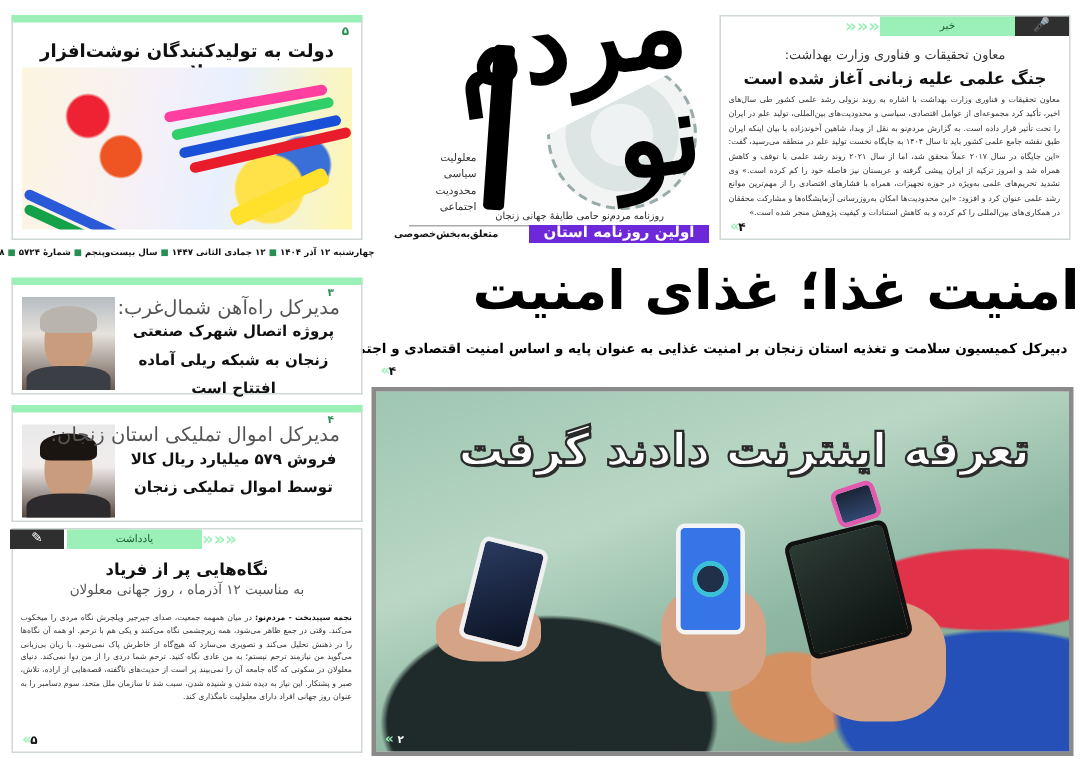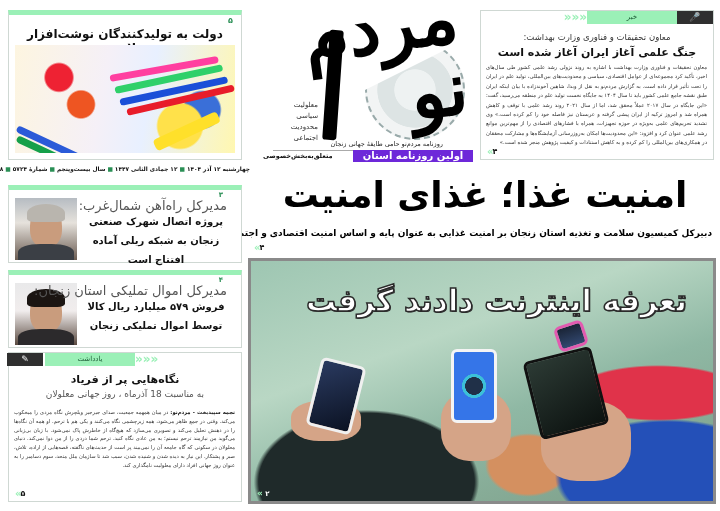--- a/index.html
+++ b/index.html
@@ -44,21 +44,21 @@
   .news-body { position: absolute; left: 5px; right: 6px; top: 52px; font-size: 5.3px; line-height: 9.4px; color: #333; text-align: justify; }
   .pg-badge { position: absolute; font-size: 8px; font-weight: bold; color: #111; display: flex; gap: 1px; align-items: center; direction: ltr; }
   .pg-badge .chev { color: #9bf0b7; font-size: 10px; letter-spacing: -2px; }
 
   
   .dateline { right: 470px; top: 166px; font-size: 5.8px; font-weight: bold; color: #111; white-space: nowrap; }
   .dateline .dot { color: #2a8f55; margin: 0 2px; }
 
   
   .headline-area { left: 250px; top: 168px; width: 470px; height: 90px; }
-  .main-headline { position: absolute; left: 0; right: 0; top: 6px; text-align: center; font-size: 36px; font-weight: 900; font-family: "DejaVu Sans", sans-serif; color: #000; letter-spacing: -1px; }
+  .main-headline { position: absolute; left: 0; right: 0; top: 6px; text-align: right; font-size: 36px; font-weight: 900; font-family: "DejaVu Sans", sans-serif; color: #000; letter-spacing: -1px; }
   .main-sub { position: absolute; right: 8px; left: 0; top: 60px; text-align: right; font-size: 9px; font-weight: bold; color: #000; white-space: nowrap; }
 
   
   .box-person { left: 8px; width: 234px; height: 78px; border: 1px solid #cfd8d3; border-top: 5px solid #9bf0b7; background: #fff; }
   .box-person .pgno { position: absolute; right: 18px; top: 1px; font-size: 7px; font-weight: bold; color: #2a8f55; }
   .box-person .photo { position: absolute; left: 6px; top: 8px; width: 62px; height: 62px; background: linear-gradient(180deg, #b6bcc2 0%, #e6e2dc 40%, #6b5c52 100%); overflow: hidden; }
   .face { position: absolute; left: 15px; top: 10px; width: 32px; height: 40px; border-radius: 45%; background: #c99c7d; }
   .hair { position: absolute; left: 12px; top: 6px; width: 38px; height: 18px; border-radius: 50% 50% 20% 20%; }
   .suit { position: absolute; left: 3px; top: 46px; width: 56px; height: 20px; background: #3b3f45; border-radius: 40% 40% 0 0; }
   .box-person .kicker { position: absolute; right: 14px; top: 8px; font-size: 13px; color: #555; white-space: nowrap; }
@@ -128,21 +128,21 @@
   <div class="mast-owner">متعلق‌به‌بخش‌خصوصی</div>
 </div>
 
 <div class="abs box-news">
   <div class="news-tabbar">
     <div class="news-tab-icon">🎤</div>
     <div class="news-tab-label">خبر</div>
     <div class="news-tab-chev">«««</div>
   </div>
   <div class="news-kicker">معاون تحقیقات و فناوری وزارت بهداشت:</div>
-  <div class="news-title">جنگ علمی آغاز ایران آغاز شده است</div>
+  <div class="news-title">جنگ علمی علیه زبانی آغاز شده است</div>
   <div class="news-body">معاون تحقیقات و فناوری وزارت بهداشت با اشاره به روند نزولی رشد علمی کشور طی سال‌های اخیر، تأکید کرد مجموعه‌ای از عوامل اقتصادی، سیاسی و محدودیت‌های بین‌المللی، تولید علم در ایران را تحت تأثیر قرار داده است. به گزارش مردم‌نو به نقل از وبدا، شاهین آخوندزاده با بیان اینکه ایران طبق نقشه جامع علمی کشور باید تا سال ۱۴۰۴ به جایگاه نخست تولید علم در منطقه می‌رسید، گفت: «این جایگاه در سال ۲۰۱۷ عملاً محقق شد، اما از سال ۲۰۲۱ روند رشد علمی با توقف و کاهش همراه شد و امروز ترکیه از ایران پیشی گرفته و عربستان نیز فاصله خود را کم کرده است.» وی تشدید تحریم‌های علمی به‌ویژه در حوزه تجهیزات، همراه با فشارهای اقتصادی را از مهم‌ترین موانع رشد علمی عنوان کرد و افزود: «این محدودیت‌ها امکان به‌روزرسانی آزمایشگاه‌ها و مشارکت محققان در همکاری‌های بین‌المللی را کم کرده و به کاهش استنادات و کیفیت پژوهش منجر شده است.»</div>
   <div class="pg-badge" style="left:6px;bottom:2px;">
     <span class="chev">«</span>
     <span>۴</span>
   </div>
 </div>
 
 <div class="abs dateline">
   <span>چهارشنبه ۱۲ آذر ۱۴۰۴</span><span class="dot">■</span><span>۱۲ جمادی الثانی ۱۴۴۷</span><span class="dot">■</span><span>سال بیست‌وپنجم</span><span class="dot">■</span><span>شمارهٔ ۵۷۲۴</span><span class="dot">■</span><span>۸صفحه</span>
 </div>
@@ -178,21 +178,21 @@
   <div class="ttl">فروش ۵۷۹ میلیارد ریال کالا توسط اموال تملیکی زنجان</div>
 </div>
 
 <div class="abs box-edit">
   <div class="edit-tabbar">
     <div class="edit-tab-icon">✎</div>
     <div class="edit-tab-label">یادداشت</div>
     <div class="edit-tab-chev">»»»</div>
   </div>
   <div class="edit-title">نگاه‌هایی پر از فریاد</div>
-  <div class="edit-sub">به مناسبت 18 آذرماه ، روز جهانی معلولان</div>
+  <div class="edit-sub">به مناسبت ۱۲ آذرماه ، روز جهانی معلولان</div>
   <div class="edit-body">
     <b>نجمه سپیدبخت - مردم‌نو:</b>
     <span>در میان همهمه جمعیت، صدای جیرجیر ویلچرش نگاه مردی را میخکوب می‌کند. وقتی در جمع ظاهر می‌شود، همه زیرچشمی نگاه می‌کنند و یکی هم با ترحم. او همه آن نگاه‌ها را در ذهنش تحلیل می‌کند و تصویری می‌سازد که هیچ‌گاه از خاطرش پاک نمی‌شود. با زبان بی‌زبانی می‌گوید من نیازمند ترحم نیستم؛ به من عادی نگاه کنید. ترحم شما دردی را از من دوا نمی‌کند. دنیای معلولان در سکوتی که گاه جامعه آن را نمی‌بیند پر است از حدیث‌های ناگفته، قصه‌هایی از اراده، تلاش، صبر و پشتکار. این نیاز به دیده شدن و شنیده شدن، سبب شد تا سازمان ملل متحد، سوم دسامبر را به عنوان روز جهانی افراد دارای معلولیت نامگذاری کند.</span>
   </div>
   <div class="pg-badge" style="left:6px;bottom:2px;">
     <span class="chev">«</span>
     <span>۵</span>
   </div>
 </div>
 

